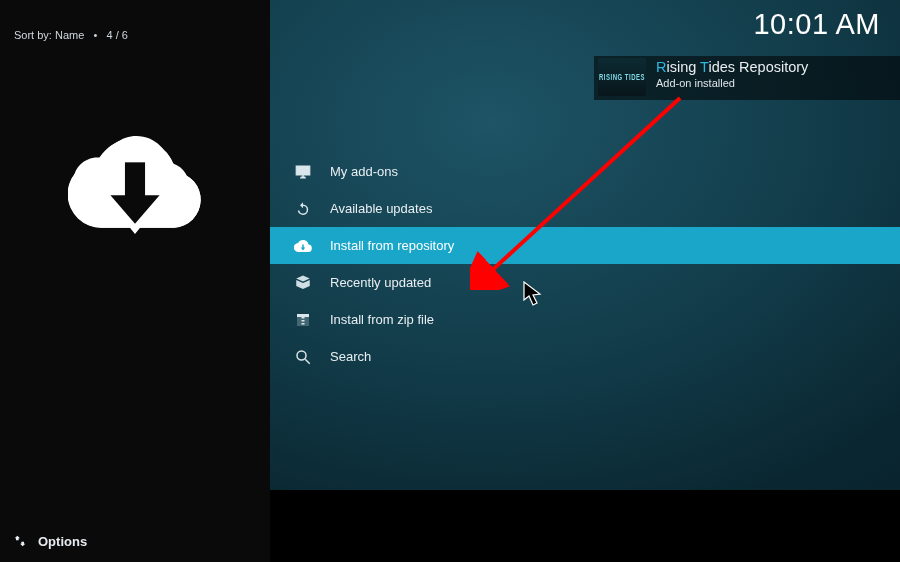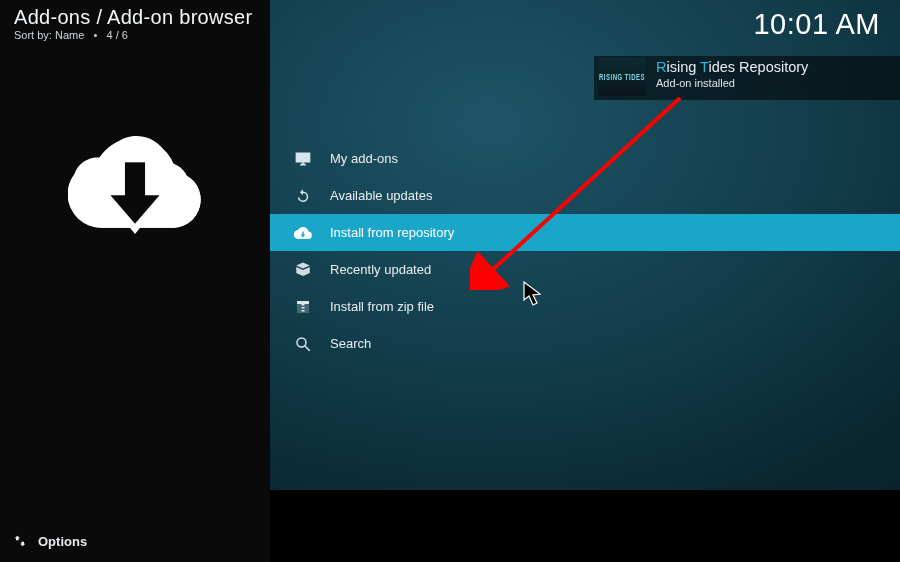--- a/index.html
+++ b/index.html
@@ -60,21 +60,21 @@
   .clock {
     position: absolute;
     right: 20px; top: 8px;
     font-size: 29px;
     font-weight: 400;
     color: #fff;
     letter-spacing: .5px;
   }
   .menu {
     position: absolute;
-    left: 0; top: 140px;
+    left: 0; top: 153px;
     width: 630px;
   }
   .menu-item {
     display: flex;
     align-items: center;
     height: 37px;
     padding-left: 24px;
     font-size: 13px;
     color: #e8eef2;
     cursor: pointer;
@@ -132,21 +132,20 @@
   .cursor {
     position: absolute;
     z-index: 7;
     pointer-events: none;
   }
 </style>
 </head>
 <body>
 
 <div class="sidebar">
-  <div class="crumbs">Add-ons / Add-on browser</div>
   <div class="sortline">
     <span>Sort by: Name</span>
     <span>&nbsp;&nbsp;•&nbsp;&nbsp;</span>
     <span>4 / 6</span>
   </div>
 
   <div class="big-icon">
     <svg viewBox="0 0 100 100">
       <path fill="#ffffff" d="M76 40c0-14-11-25-25-25-11 0-20 7-23 17-2-1-4-1-6-1-10 0-18 8-18 18s8 18 18 18h8V55h12v12l-9 0 17 21 17-21h-9V55h12v12h4c9 0 16-7 16-16 0-8-6-15-14-16z"></path>
 

